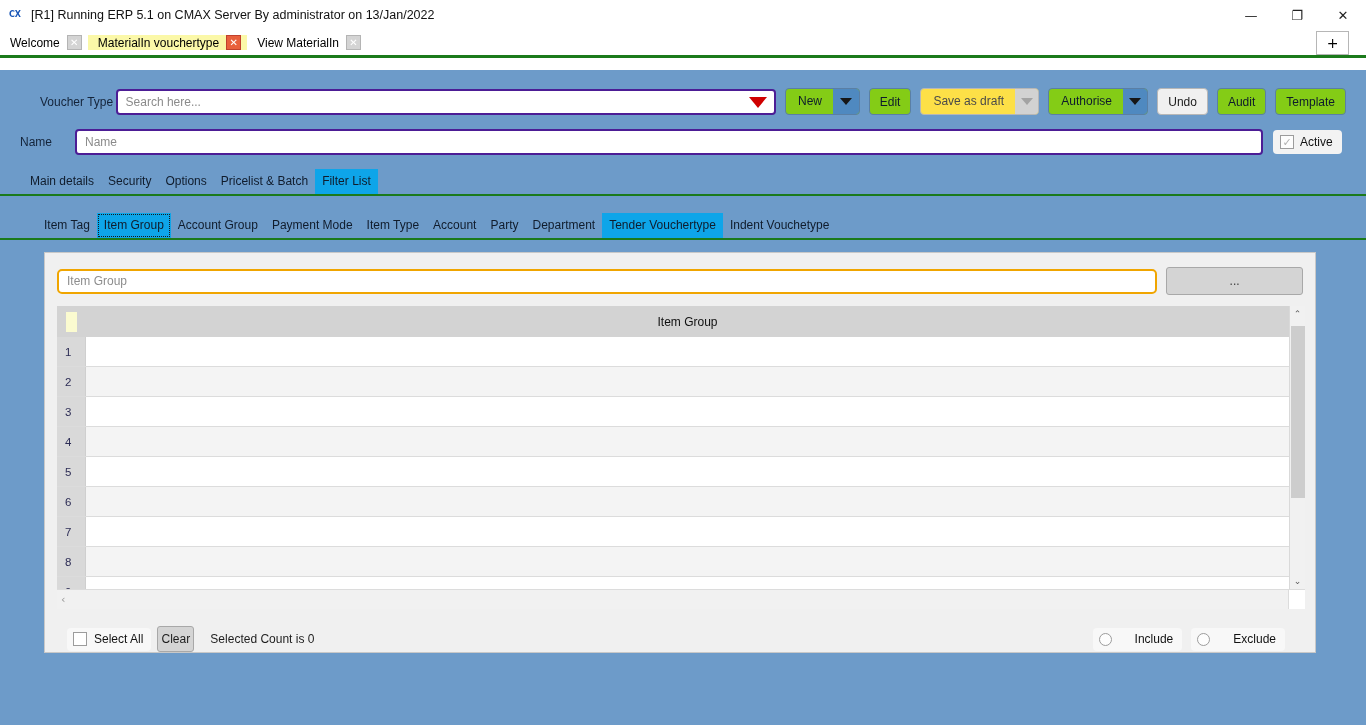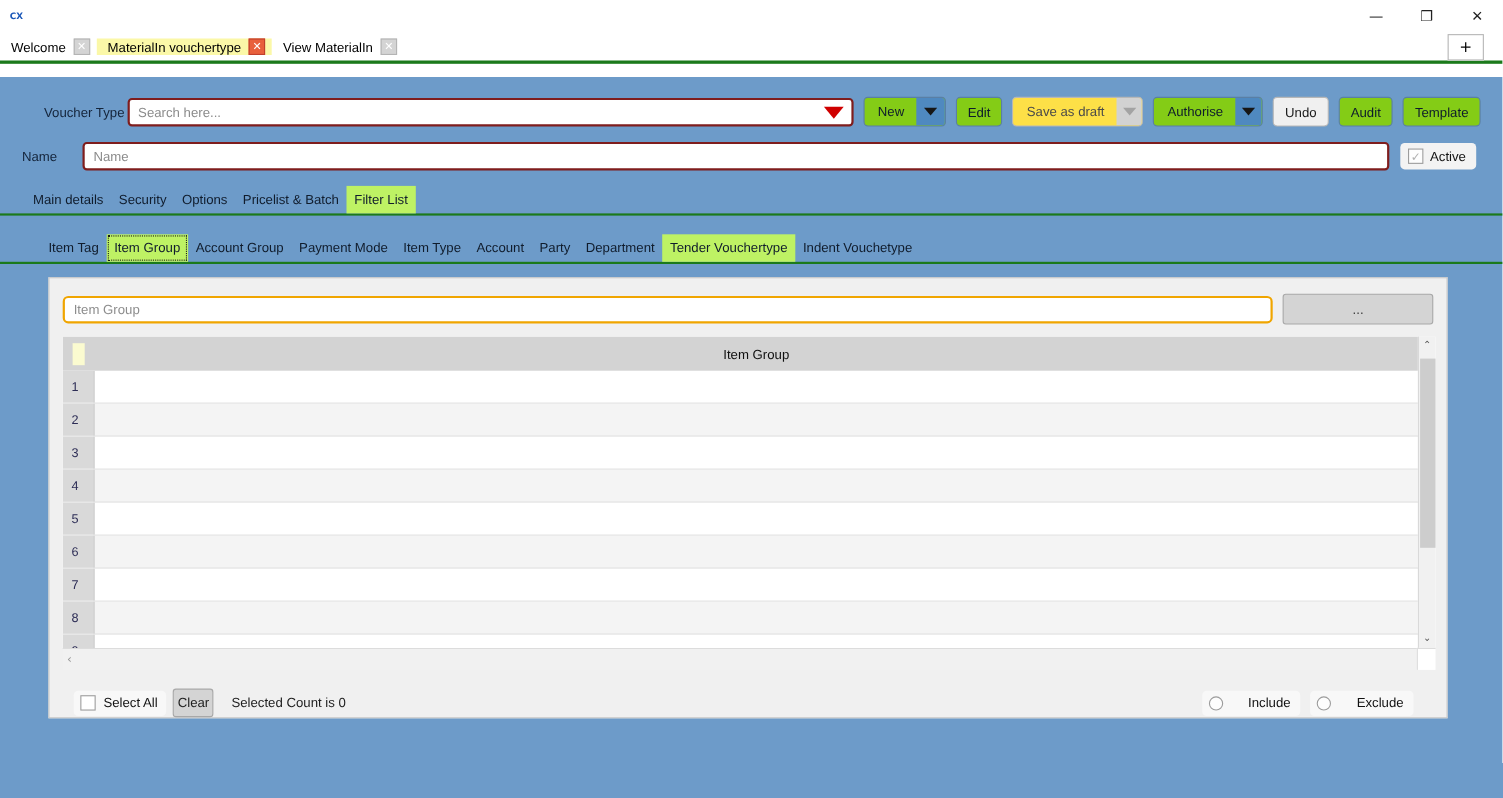--- a/index.html
+++ b/index.html
@@ -103,21 +103,21 @@
   .row-vt { padding-top: 18px; margin-top: 12px; }
   .lbl {
     font-size: 12px; color: #14243a;
     white-space: nowrap;
   }
   .lbl-vt { width: 100px; padding-left: 20px; }
   .lbl-name { width: 55px; }
 
   .txtfield {
     background: #ffffff;
-    border: 2px solid #7f1d1d;
+    border: 2px solid #4c1d95;
     border-radius: 4px;
     height: 26px;
     display: flex; align-items: center;
     padding: 0 8px;
     font-size: 12px;
     color: #8b8b8b;
     position: relative;
   }
   .search-vt { width: 698px; }
   .dropdown-caret {
@@ -191,21 +191,21 @@
     display: flex; align-items: flex-end;
     border-bottom: 2px solid #1b7a1b;
     height: 27px;
   }
   .minitab {
     font-size: 12px;
     color: #101c2c;
     padding: 5px 7px 6px 7px;
     white-space: nowrap;
   }
-  .minitab.hl { background: #bef264; }
+  .minitab.hl { background: #0ea5e9; }
 
   .tabrow2 {
     margin-top: 16px;
     padding-left: 37px;
     display: flex; align-items: flex-end;
     border-bottom: 2px solid #1b7a1b;
     height: 28px;
   }
   .minitab.focus {
     outline: 1px dotted #1a1a1a;
@@ -370,20 +370,21 @@
     border-radius: 50%;
     background: #fdfdfd;
   }
   .radio-lbl { font-size: 12px; color: #121212; }
 </style>
 </head>
 <body>
 
 <div class="titlebar">
   <div class="title-icon">CX</div>
+  <div class="title-text">[R1] Running ERP 5.1 on CMAX Server By administrator on 13/Jan/2022</div>
   <div class="win-controls">
     <div class="win-btn">—</div>
     <div class="win-btn">❐</div>
     <div class="win-btn close">✕</div>
   </div>
 </div>
 
 <div class="tabstrip">
   <div class="doc-tabs">
     <div class="doc-tab">

